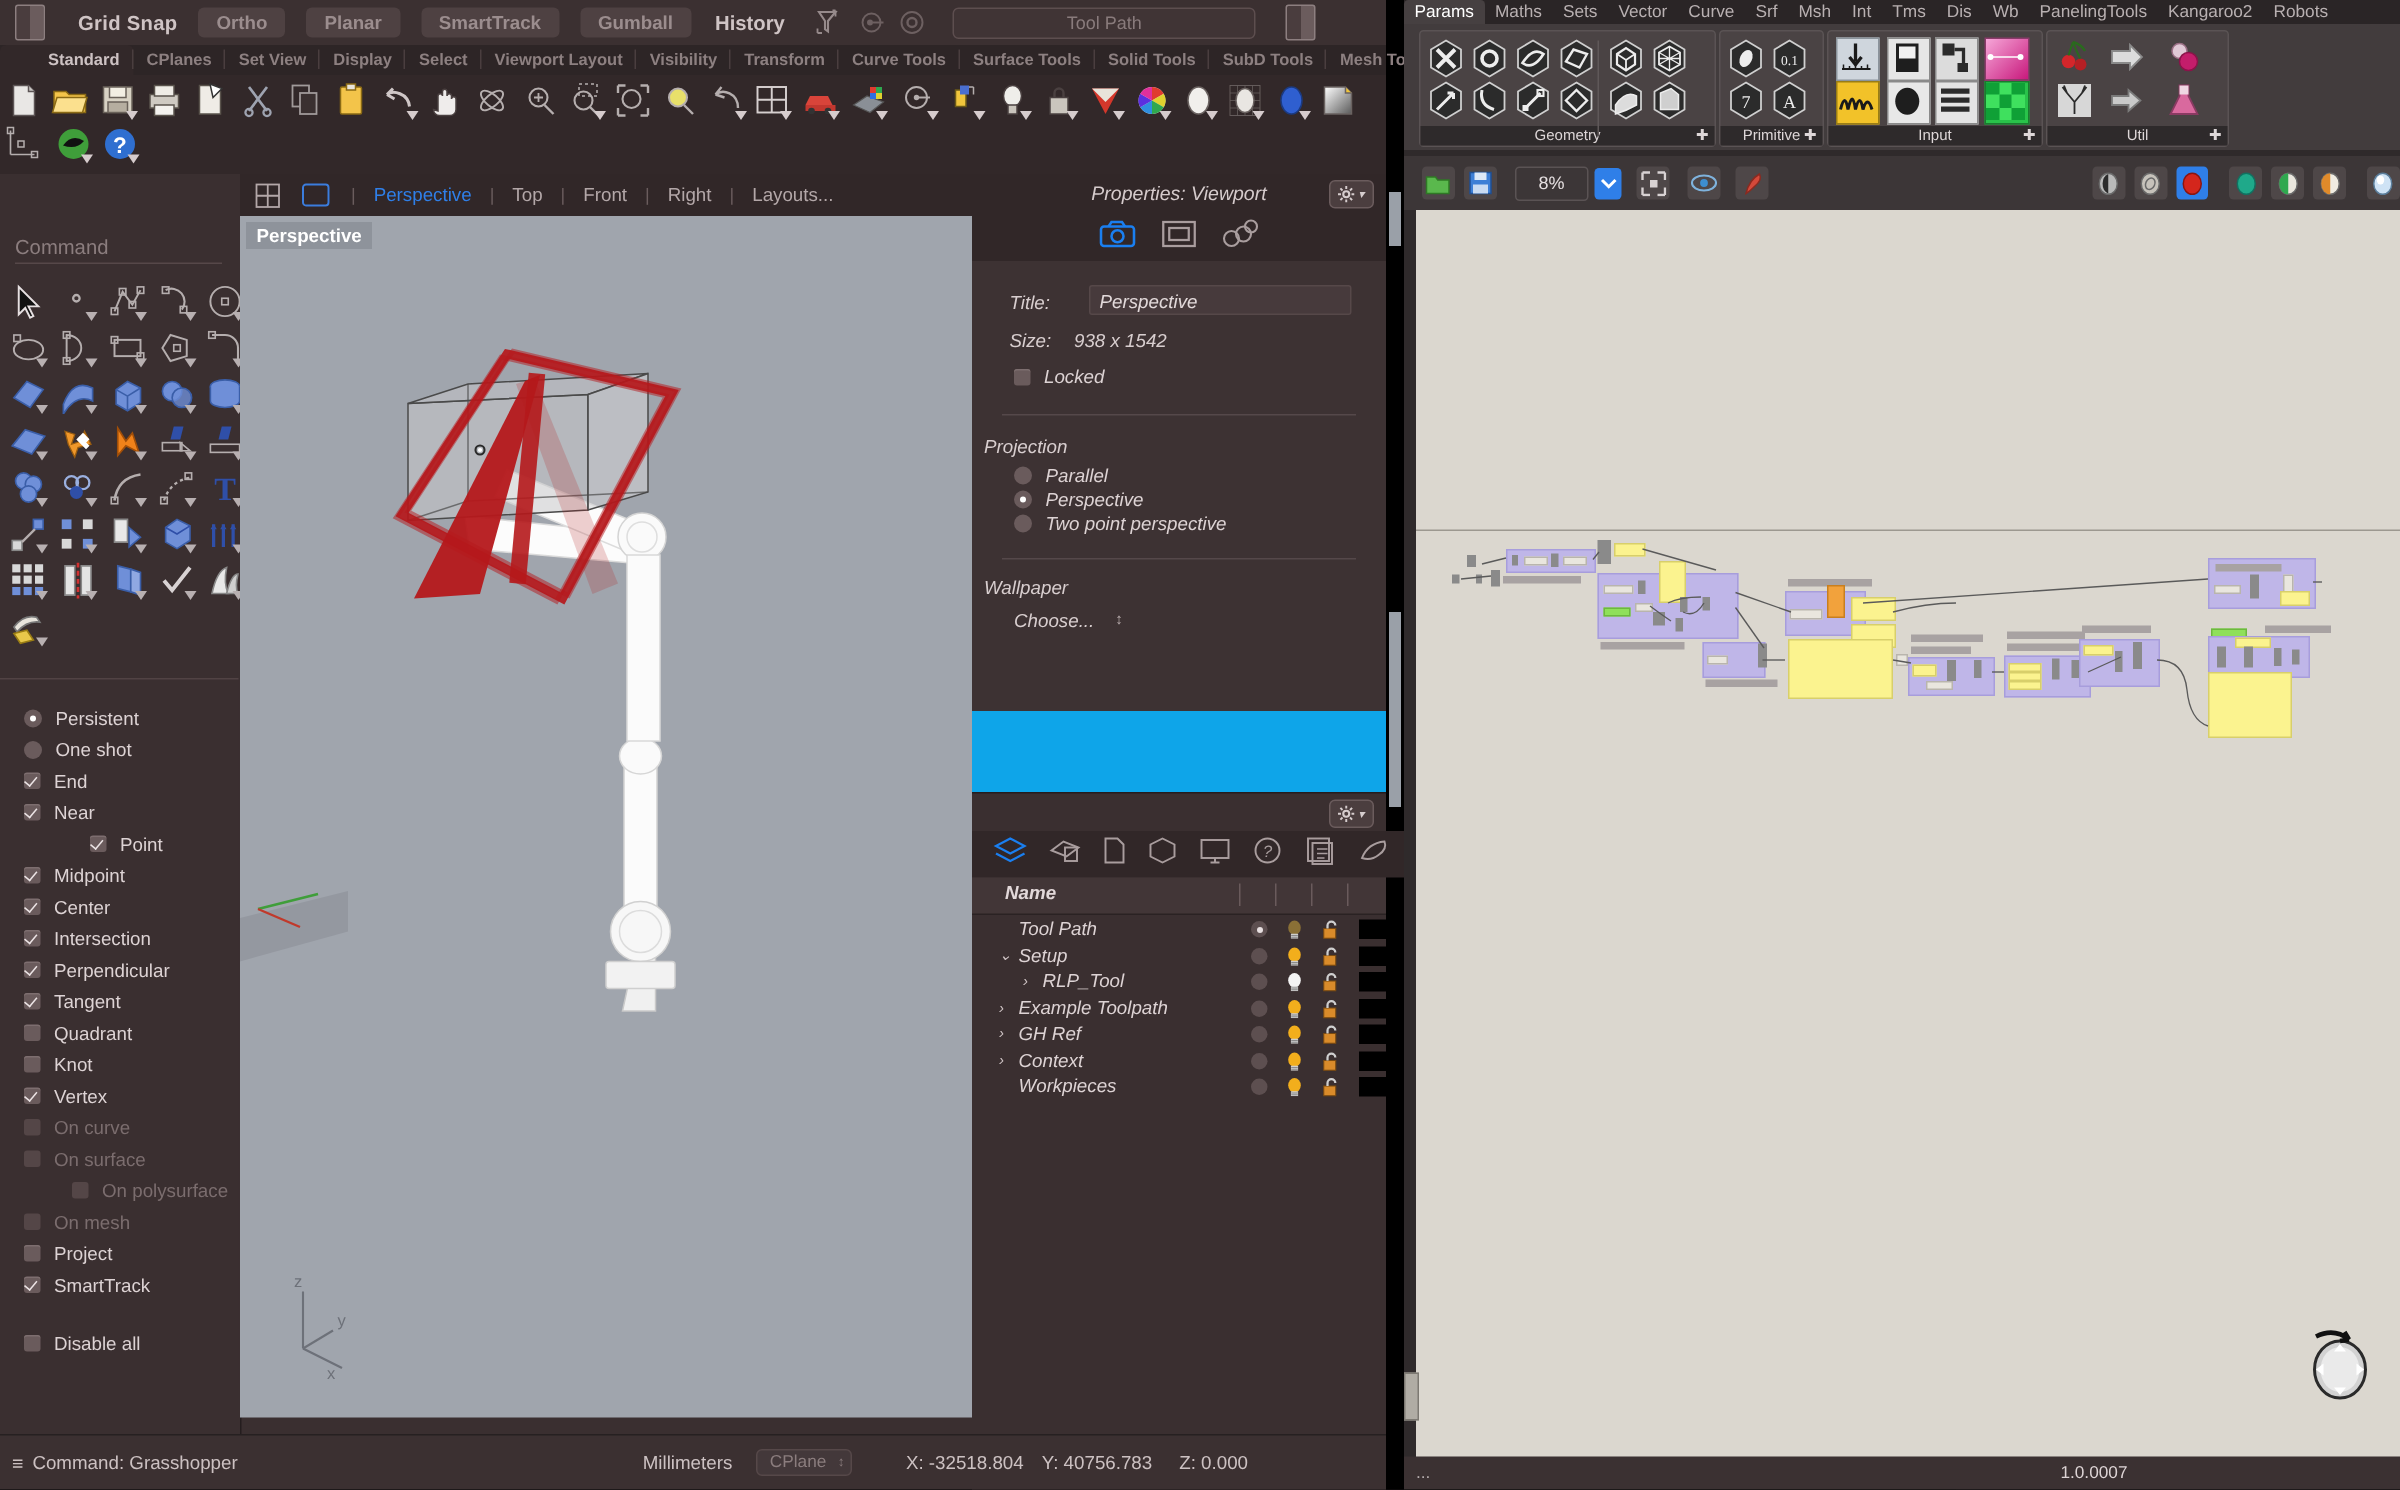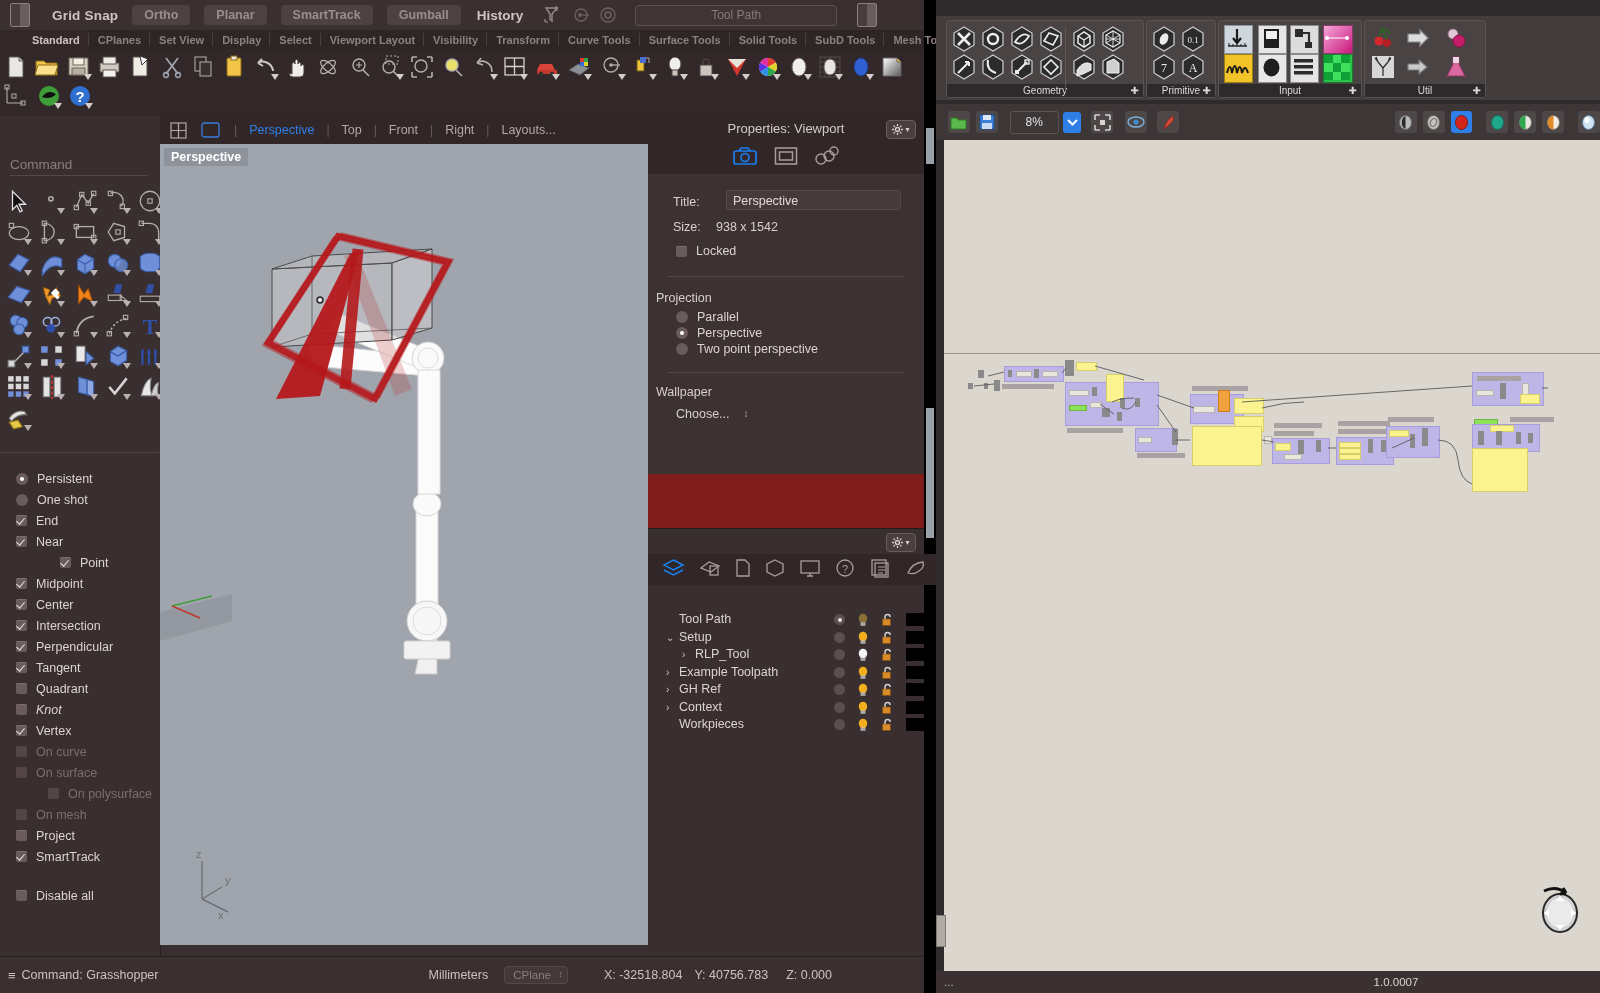--- a/index.html
+++ b/index.html
@@ -45,21 +45,21 @@
 
   
   .vp-head{position:absolute;left:160px;top:116px;width:488px;height:28px;background:#312728;display:flex;align-items:center;}
   .vp-head .vt{color:#b3a7a8;font-size:12.5px;padding:0 12px;}
   .vp-head .vt.act{color:#2f7fe8;}
   .vp-head .vsep{color:#6a5c5d;font-size:12px;}
   .vp{position:absolute;left:160px;top:144px;width:488px;height:801px;background:#a0a5ad;overflow:hidden;}
   .vp-name{position:absolute;left:4px;top:4px;background:#8e939b;color:#fff;font-size:12.5px;font-weight:bold;padding:2px 7px;}
 
   
-  .props{position:absolute;left:648px;top:116px;width:276px;height:840px;background:#7f1d1d;}
+  .props{position:absolute;left:648px;top:116px;width:276px;height:840px;background:#0ea5e9;font-style:italic;}
   .pp-title{position:absolute;left:0;top:0;width:276px;height:26px;line-height:26px;text-align:center;color:#d5cbcc;font-size:13px;background:#312728;}
   .gear-btn{position:absolute;top:4px;right:8px;width:28px;height:17px;border:1px solid #6b5c5d;border-radius:4px;background:#4b3e3f;display:flex;align-items:center;justify-content:center;gap:2px;}
   .pp-icons{position:absolute;left:0;top:26px;width:276px;height:32px;background:#312728;display:flex;align-items:center;justify-content:center;gap:16px;}
   .pp-body{position:absolute;left:0;top:58px;width:276px;height:300px;background:#3d3233;}
   .fld-lab{color:#d8cecf;font-size:12.5px;}
   .sect-div{position:absolute;left:20px;width:236px;height:1px;background:#55484a;}
   .layers{position:absolute;left:0;top:412px;width:276px;height:544px;background:#3a2f30;border-top:1px solid #241d1e;}
   .ly-title{position:absolute;left:0;top:0;width:276px;height:25px;line-height:25px;text-align:center;color:#d5cbcc;font-size:13px;background:#312728;}
   .ly-icons{position:absolute;left:0;top:25px;width:276px;height:31px;background:#312728;display:flex;align-items:center;padding-left:14px;gap:14px;}
   .ly-head{position:absolute;left:0;top:56px;width:276px;height:24px;background:#423637;border-bottom:1px solid #2a2223;}
@@ -596,21 +596,21 @@
               <span class="os-lab">Perpendicular</span>
             </div>
             <div class="os-row" style="top: 207px;">
               <span class="os-box chk"></span>
               <span class="os-lab">Tangent</span>
             </div>
             <div class="os-row" style="top: 228px;">
               <span class="os-box"></span>
               <span class="os-lab">Quadrant</span>
             </div>
-            <div class="os-row" style="top: 249px; font-style: italic;">
+            <div class="os-row" style="top: 249px;">
               <span class="os-box"></span>
               <span class="os-lab">Knot</span>
             </div>
             <div class="os-row" style="top: 270px;">
               <span class="os-box chk"></span>
               <span class="os-lab">Vertex</span>
             </div>
             <div class="os-row dim" style="top: 291px;">
               <span class="os-box"></span>
               <span class="os-lab">On curve</span>
@@ -834,20 +834,27 @@
                 <rect x="6" y="5" width="13" height="14" fill="none" stroke="#a99d9e" stroke-width="1.3"></rect>
                 <path d="M9 9 h7 M9 12 h7 M9 15 h5" stroke="#a99d9e" stroke-width="1"></path>
               </svg>
           </span>
           <span>
             <svg width="22" height="20" viewBox="0 0 22 20">
                 <path d="M3 15 q4 -10 15 -11 q2 5 -4 9 q-5 4 -11 2 z" fill="none" stroke="#a99d9e" stroke-width="1.3"></path>
               </svg>
           </span>
         </div>
+        <div class="ly-head">
+          <span style="position:absolute;left:22px;top:3px;color:#e2d8d9;font-size:12.5px;font-weight:bold;">Name</span>
+          <span style="position:absolute;left:178px;top:4px;width:1px;height:15px;background:#6a5b5c;"></span>
+          <span style="position:absolute;left:202px;top:4px;width:1px;height:15px;background:#6a5b5c;"></span>
+          <span style="position:absolute;left:226px;top:4px;width:1px;height:15px;background:#6a5b5c;"></span>
+          <span style="position:absolute;left:250px;top:4px;width:1px;height:15px;background:#6a5b5c;"></span>
+        </div>
         <div id="ly-rows">
             <div class="ly-row" style="top: 82px;">
               <span class="ly-name" style="left: 31px;">Tool Path</span>
               <span class="ly-dot on" style="left: 186px;"></span>
               <span style="position: absolute; left: 208px; top: 2px; width: 14px; height: 14px;"><svg width="14" height="14" viewBox="0 0 14 14">
                   <ellipse cx="7" cy="5.5" rx="4.2" ry="4.8" fill="#8a7036"></ellipse>
                   <rect x="4.6" y="9.5" width="4.8" height="3.2" fill="#cfcfcf"></rect>
                   <path d="M4.8 10.6 h4.4 M4.8 11.8 h4.4" stroke="#8a8a8a" stroke-width=".7"></path>
                 </svg></span>
               <span style="position: absolute; left: 232px; top: 2px; width: 14px; height: 14px;"><svg width="14" height="14" viewBox="0 0 14 14">
@@ -961,20 +968,36 @@
       <span style="margin-left:36px;text-align:center;">X: -32518.804</span>
       <span style="margin-left:12px;">Y: 40756.783</span>
       <span style="margin-left:18px;">Z: 0.000</span>
     </div>
 
     <div style="position:absolute;left:926px;top:128px;width:8px;height:36px;background:#9aa0a8;"></div>
     <div style="position:absolute;left:926px;top:408px;width:8px;height:130px;background:#9aa0a8;"></div>
   </div>
 
   <div id="gh">
+    <div class="gh-tabs" id="gh-tabs">
+        <div class="gh-tab sel">Params</div>
+        <div class="gh-tab">Maths</div>
+        <div class="gh-tab">Sets</div>
+        <div class="gh-tab">Vector</div>
+        <div class="gh-tab">Curve</div>
+        <div class="gh-tab">Srf</div>
+        <div class="gh-tab">Msh</div>
+        <div class="gh-tab">Int</div>
+        <div class="gh-tab">Tms</div>
+        <div class="gh-tab">Dis</div>
+        <div class="gh-tab">Wb</div>
+        <div class="gh-tab">PanelingTools</div>
+        <div class="gh-tab">Kangaroo2</div>
+        <div class="gh-tab">Robots</div>
+      </div>
 
     <div class="gh-ribbon">
 
       <div class="gh-group" style="left:10px;width:196px;">
         <div class="gh-grp-lab"><span>Geometry</span><span class="plus">✚</span></div>
         <div id="geo-icons">
             <div class="hexi" style="left: 4px; top: 5px;"><svg width="26" height="26" viewBox="0 0 26 26">
                 <path d="M13 1 L23 7 L23 19 L13 25 L3 19 L3 7 Z" fill="#2b2b2b" stroke="#cfcfcf" stroke-width="1.2"></path>
                 <path d="M7 7 l12 12 M19 7 l-12 12" stroke="#ededed" stroke-width="2.6"></path>
               </svg></div>

